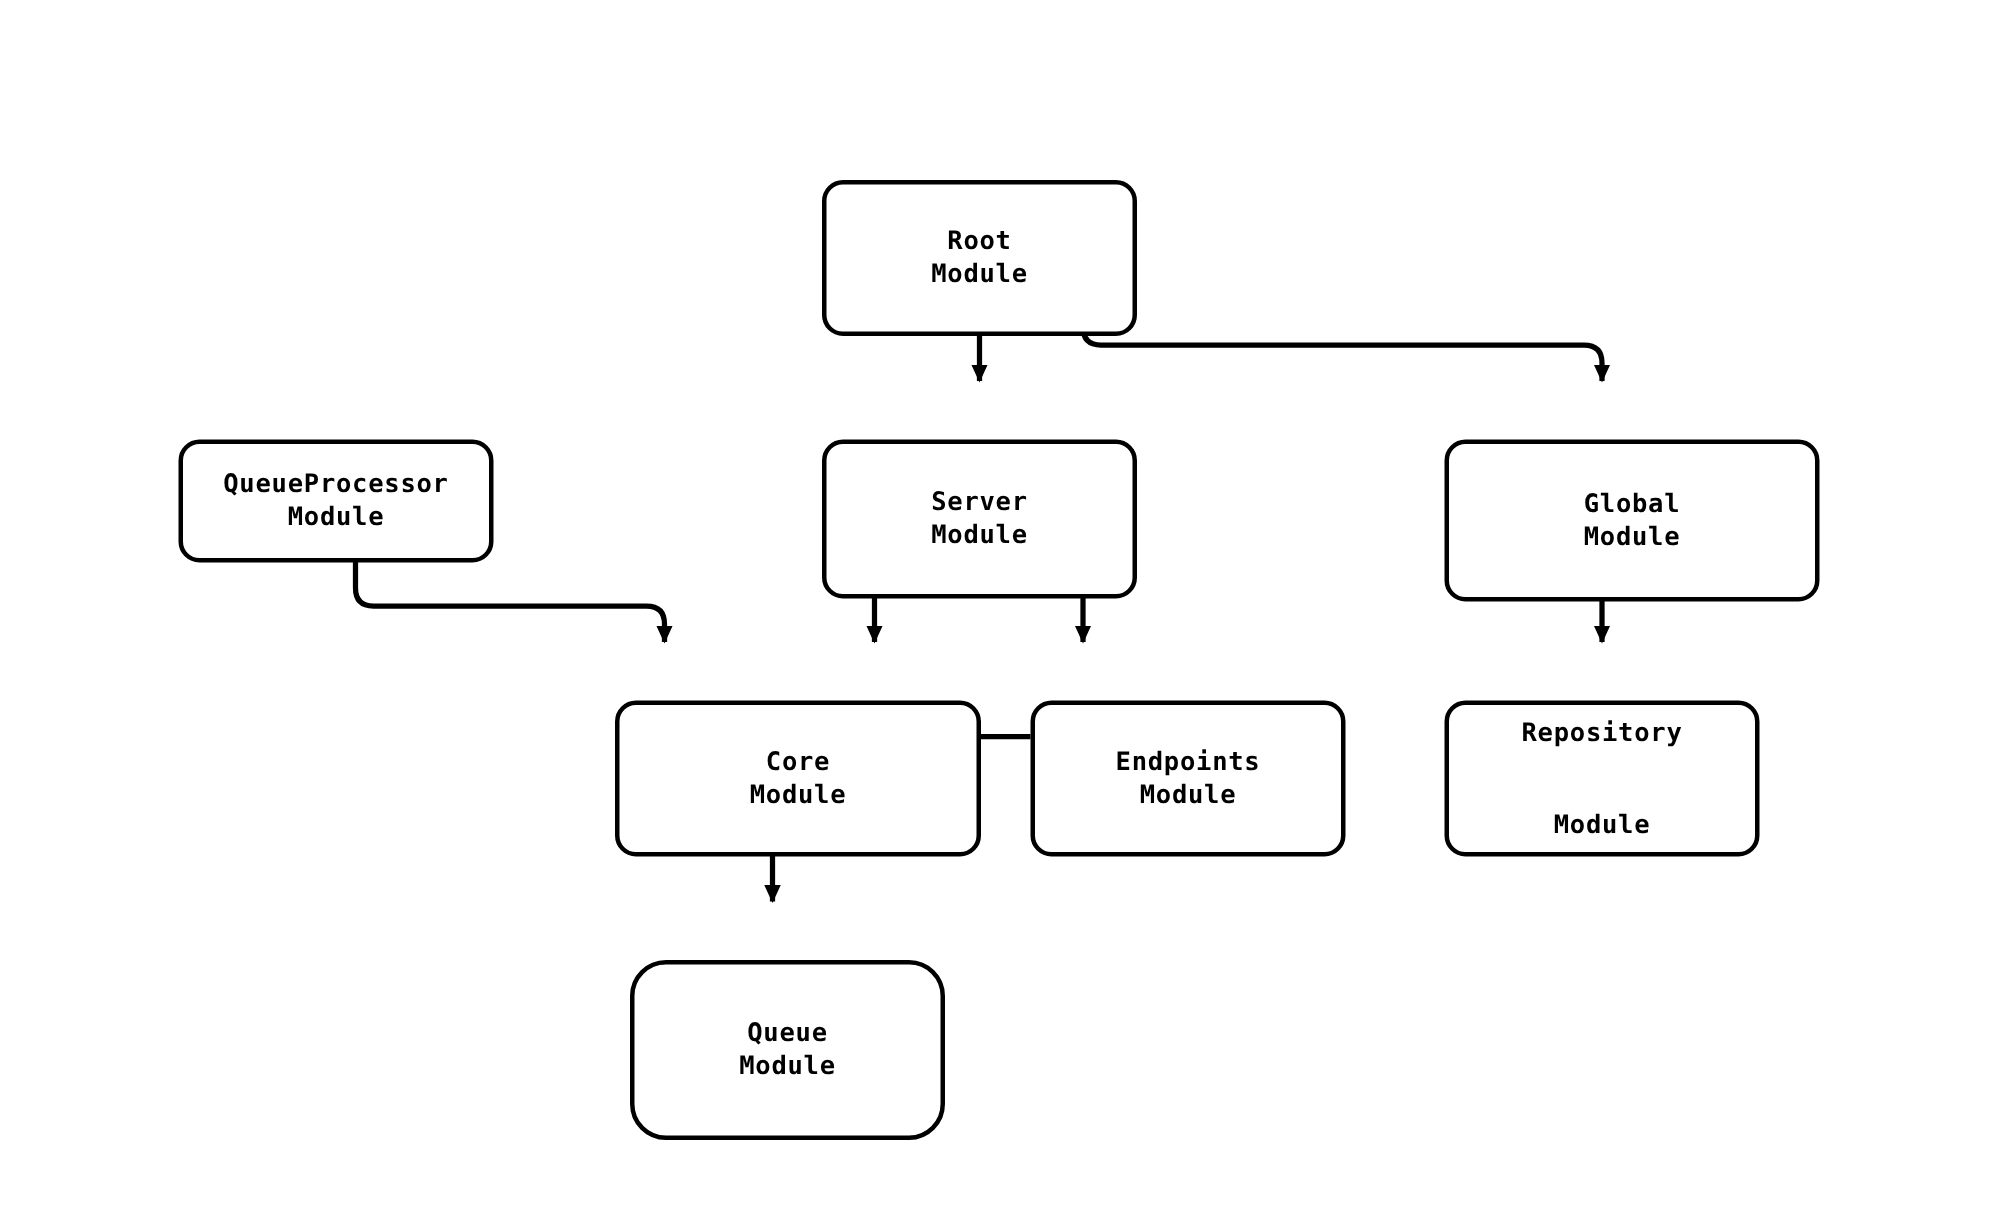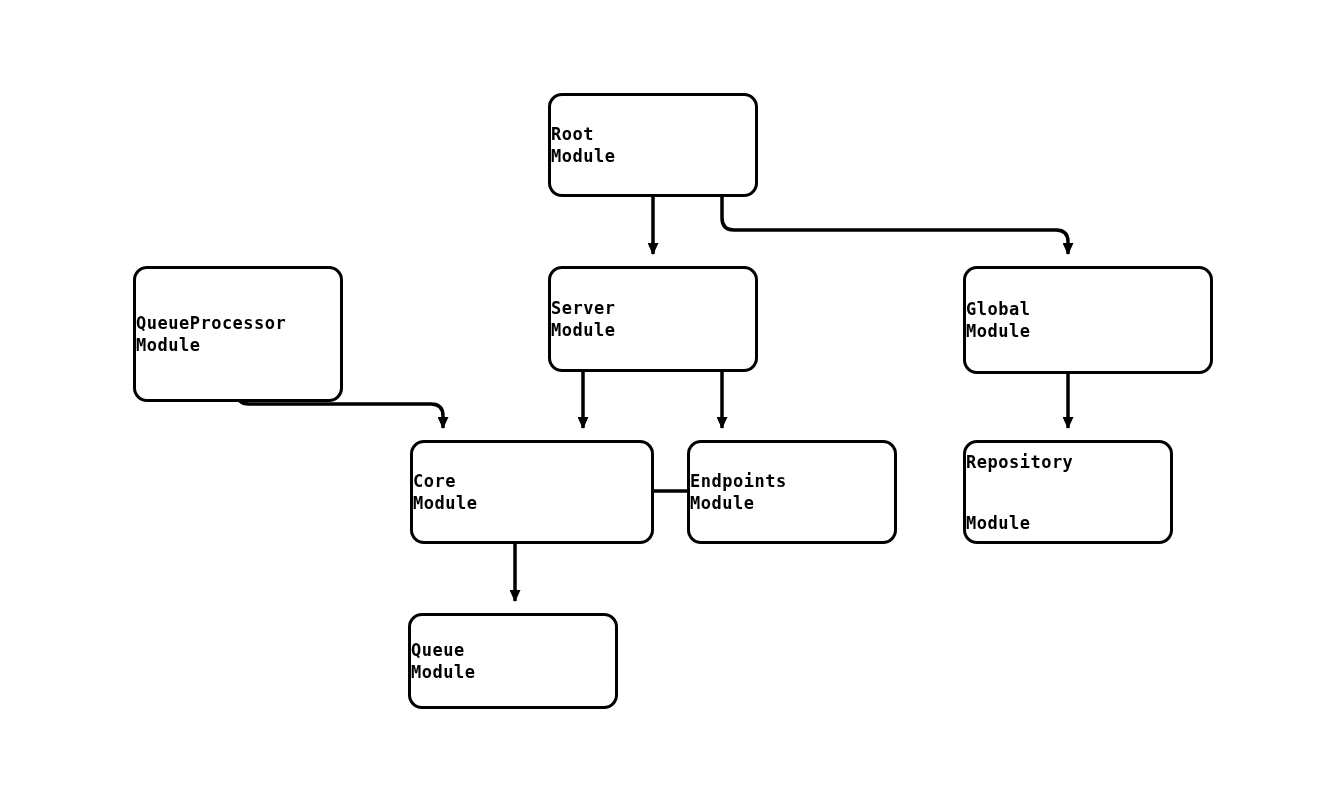--- a/index.html
+++ b/index.html
@@ -24,23 +24,24 @@
     height: 809px;
   }
   .node {
     position: absolute;
     box-sizing: border-box;
     background: #ffffff;
     border: 3.5px solid #000000;
     border-radius: 14px;
     display: flex;
     flex-direction: column;
-    align-items: flex-start;
+    align-items: center;
     justify-content: center;
     z-index: 2;
+    margin-top: 27px;
   }
   .node-label {
     font-family: "DejaVu Sans Mono", "Liberation Mono", monospace;
     font-size: 17px;
     font-weight: 700;
     line-height: 22px;
     color: #000000;
     text-align: center;
     letter-spacing: 0.5px;
     white-space: nowrap;
@@ -80,21 +81,21 @@
 
       <path d="M 515 544 L 515 601" marker-end="url(#arrowhead)"></path>
     </g>
   </svg>
 
   <div class="node" style="left:548px; top:93px; width:210px; height:104px;">
     <span class="node-label">Root</span>
     <span class="node-label">Module</span>
   </div>
 
-  <div class="node" style="left:133px; top:266px; width:210px; height:136px;">
+  <div class="node" style="left:119px; top:266px; width:210px; height:82px;">
     <span class="node-label">QueueProcessor</span>
     <span class="node-label">Module</span>
   </div>
 
   <div class="node" style="left:548px; top:266px; width:210px; height:106px;">
     <span class="node-label">Server</span>
     <span class="node-label">Module</span>
   </div>
 
   <div class="node" style="left:963px; top:266px; width:250px; height:108px;">
@@ -110,18 +111,18 @@
   <div class="node" style="left:687px; top:440px; width:210px; height:104px;">
     <span class="node-label">Endpoints</span>
     <span class="node-label">Module</span>
   </div>
 
   <div class="node" style="left:963px; top:440px; width:210px; height:104px;gap:39px;">
     <span class="node-label">Repository</span>
     <span class="node-label">Module</span>
   </div>
 
-  <div class="node" style="left:408px; top:613px; width:210px; height:96px;">
+  <div class="node" style="left:420px; top:613px; width:210px; height:120px;border-radius:24px;">
     <span class="node-label">Queue</span>
     <span class="node-label">Module</span>
   </div>
 
 </div>
 
 </body></html>

